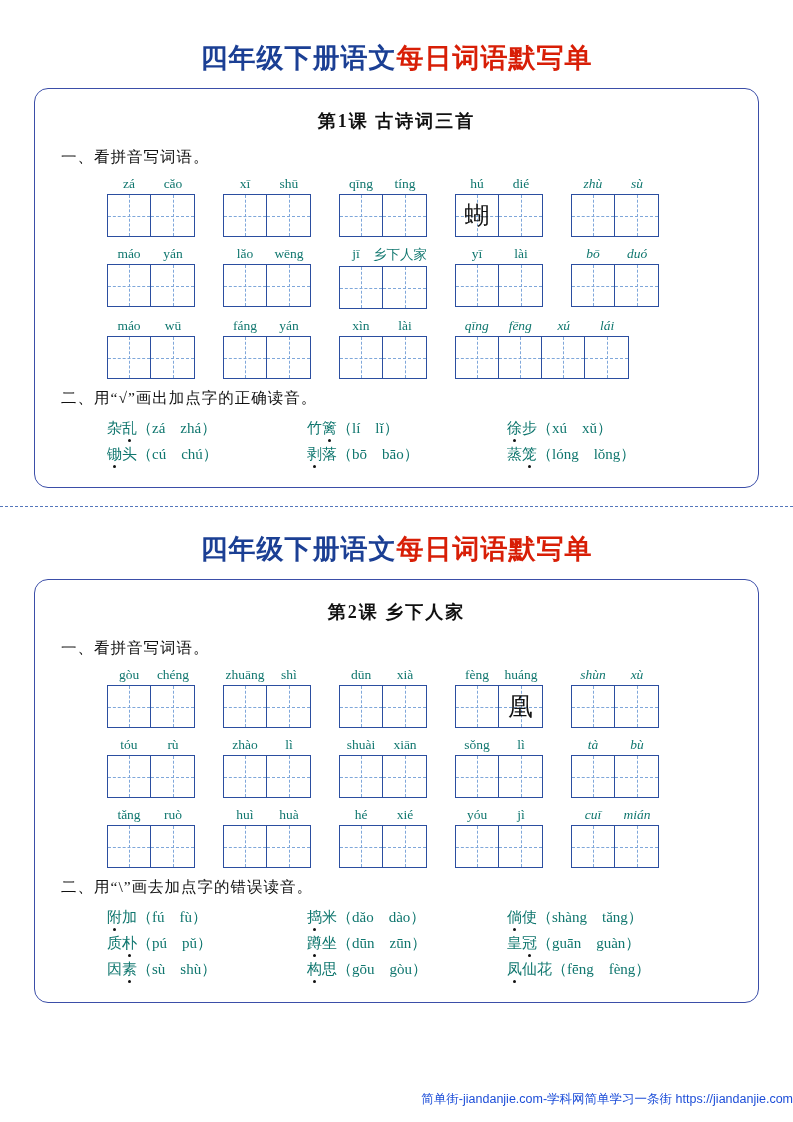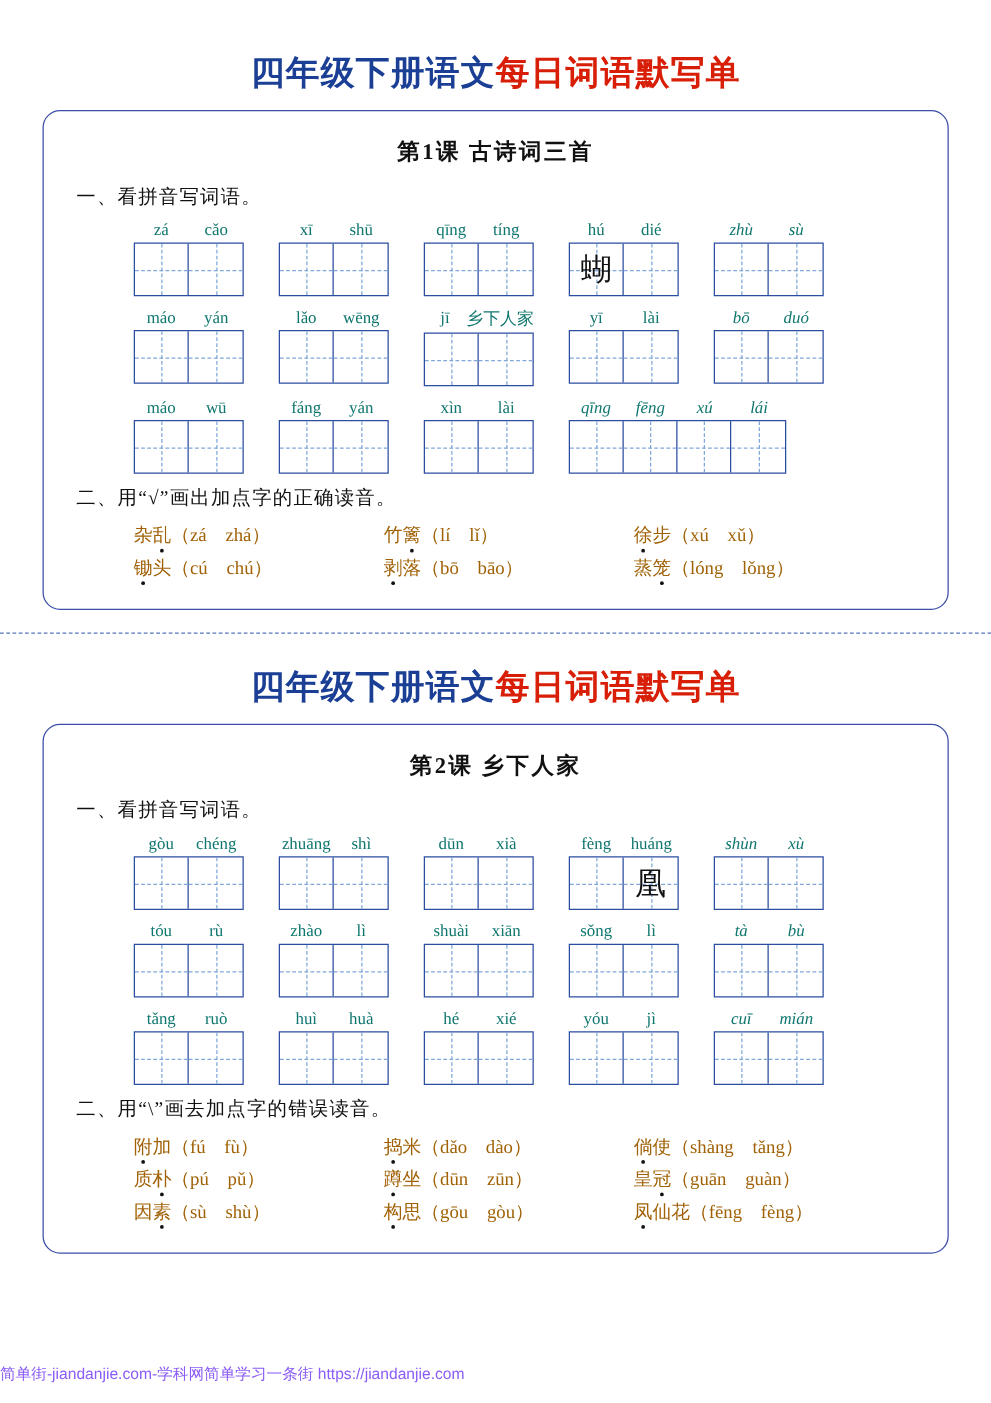--- a/index.html
+++ b/index.html
@@ -139,21 +139,21 @@
   
   .ex-grid {
     margin-top: 10px;
   }
   .ex-row {
     display: flex;
     padding-left: 52px;
     margin-bottom: 7px;
     font-family: "Liberation Serif", serif;
     font-size: 15px;
-    color: #a16207;
+    color: #0f766e;
   }
   .ex-item {
     width: 200px;
     white-space: nowrap;
   }
   .dotchar {
     position: relative;
     display: inline-block;
   }
   .dotchar::after {
@@ -173,24 +173,24 @@
     border-top: 1px dashed #5577bb;
     margin: 18px 0 0 0;
   }
 
   
   .footer {
     position: absolute;
     bottom: 14px;
     left: 0;
     right: 0;
-    text-align: left;
+    text-align: right;
     font-family: "Liberation Sans", sans-serif;
     font-size: 12.5px;
-    color: #8b5cf6;
+    color: #1d4ed8;
   }
 </style>
 </head>
 <body>
 
 <div class="page">
 
   <div class="sheet">
     <div class="title title-1">
       <span class="blue">四年级下册语文</span><span class="red">每日词语默写单</span>

